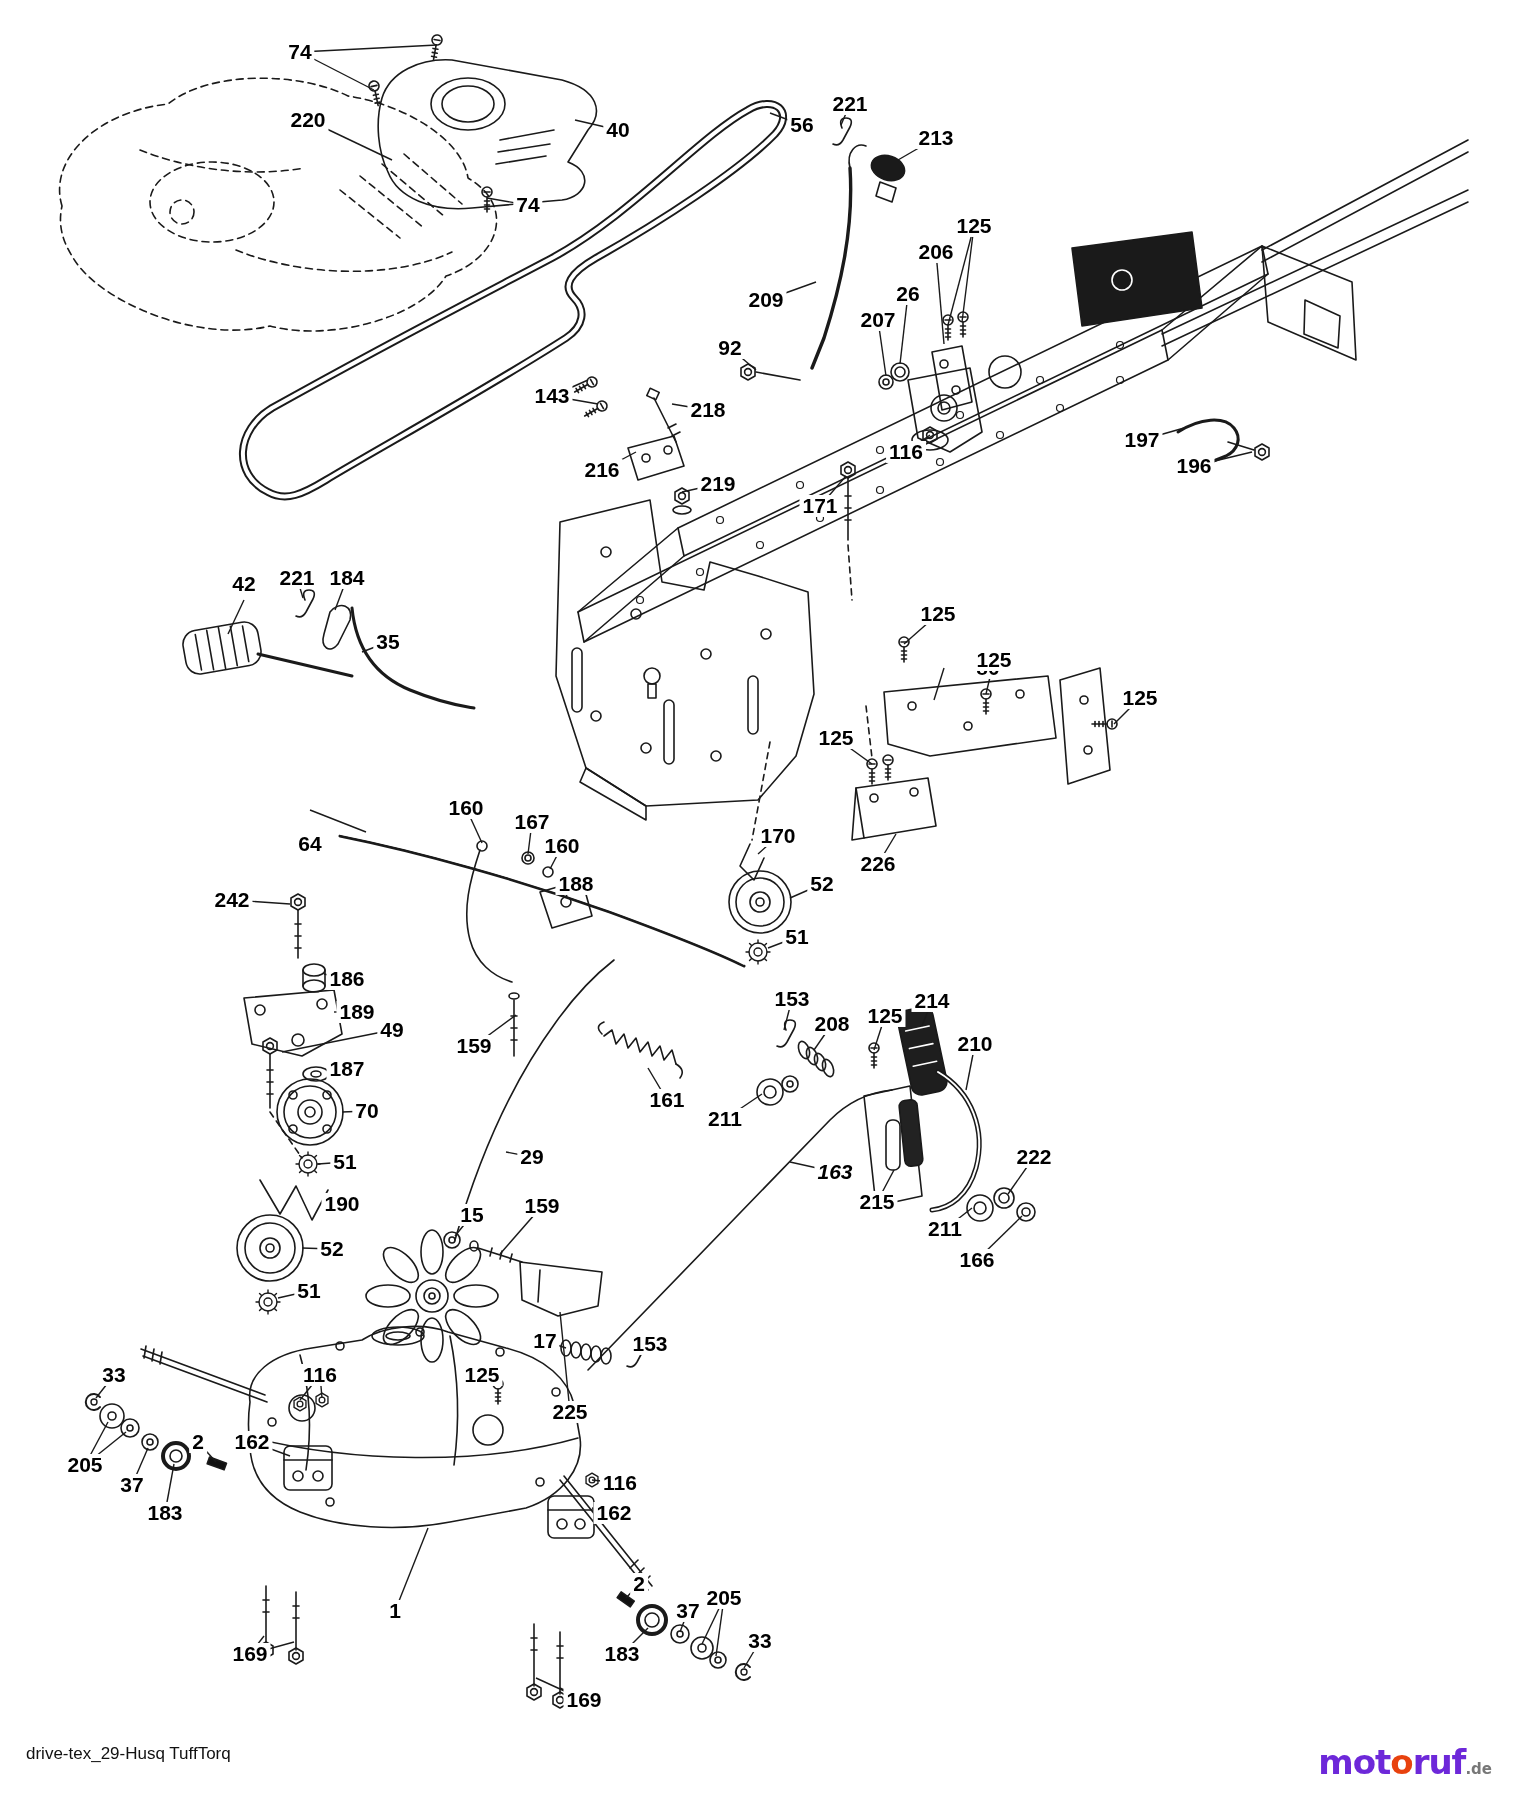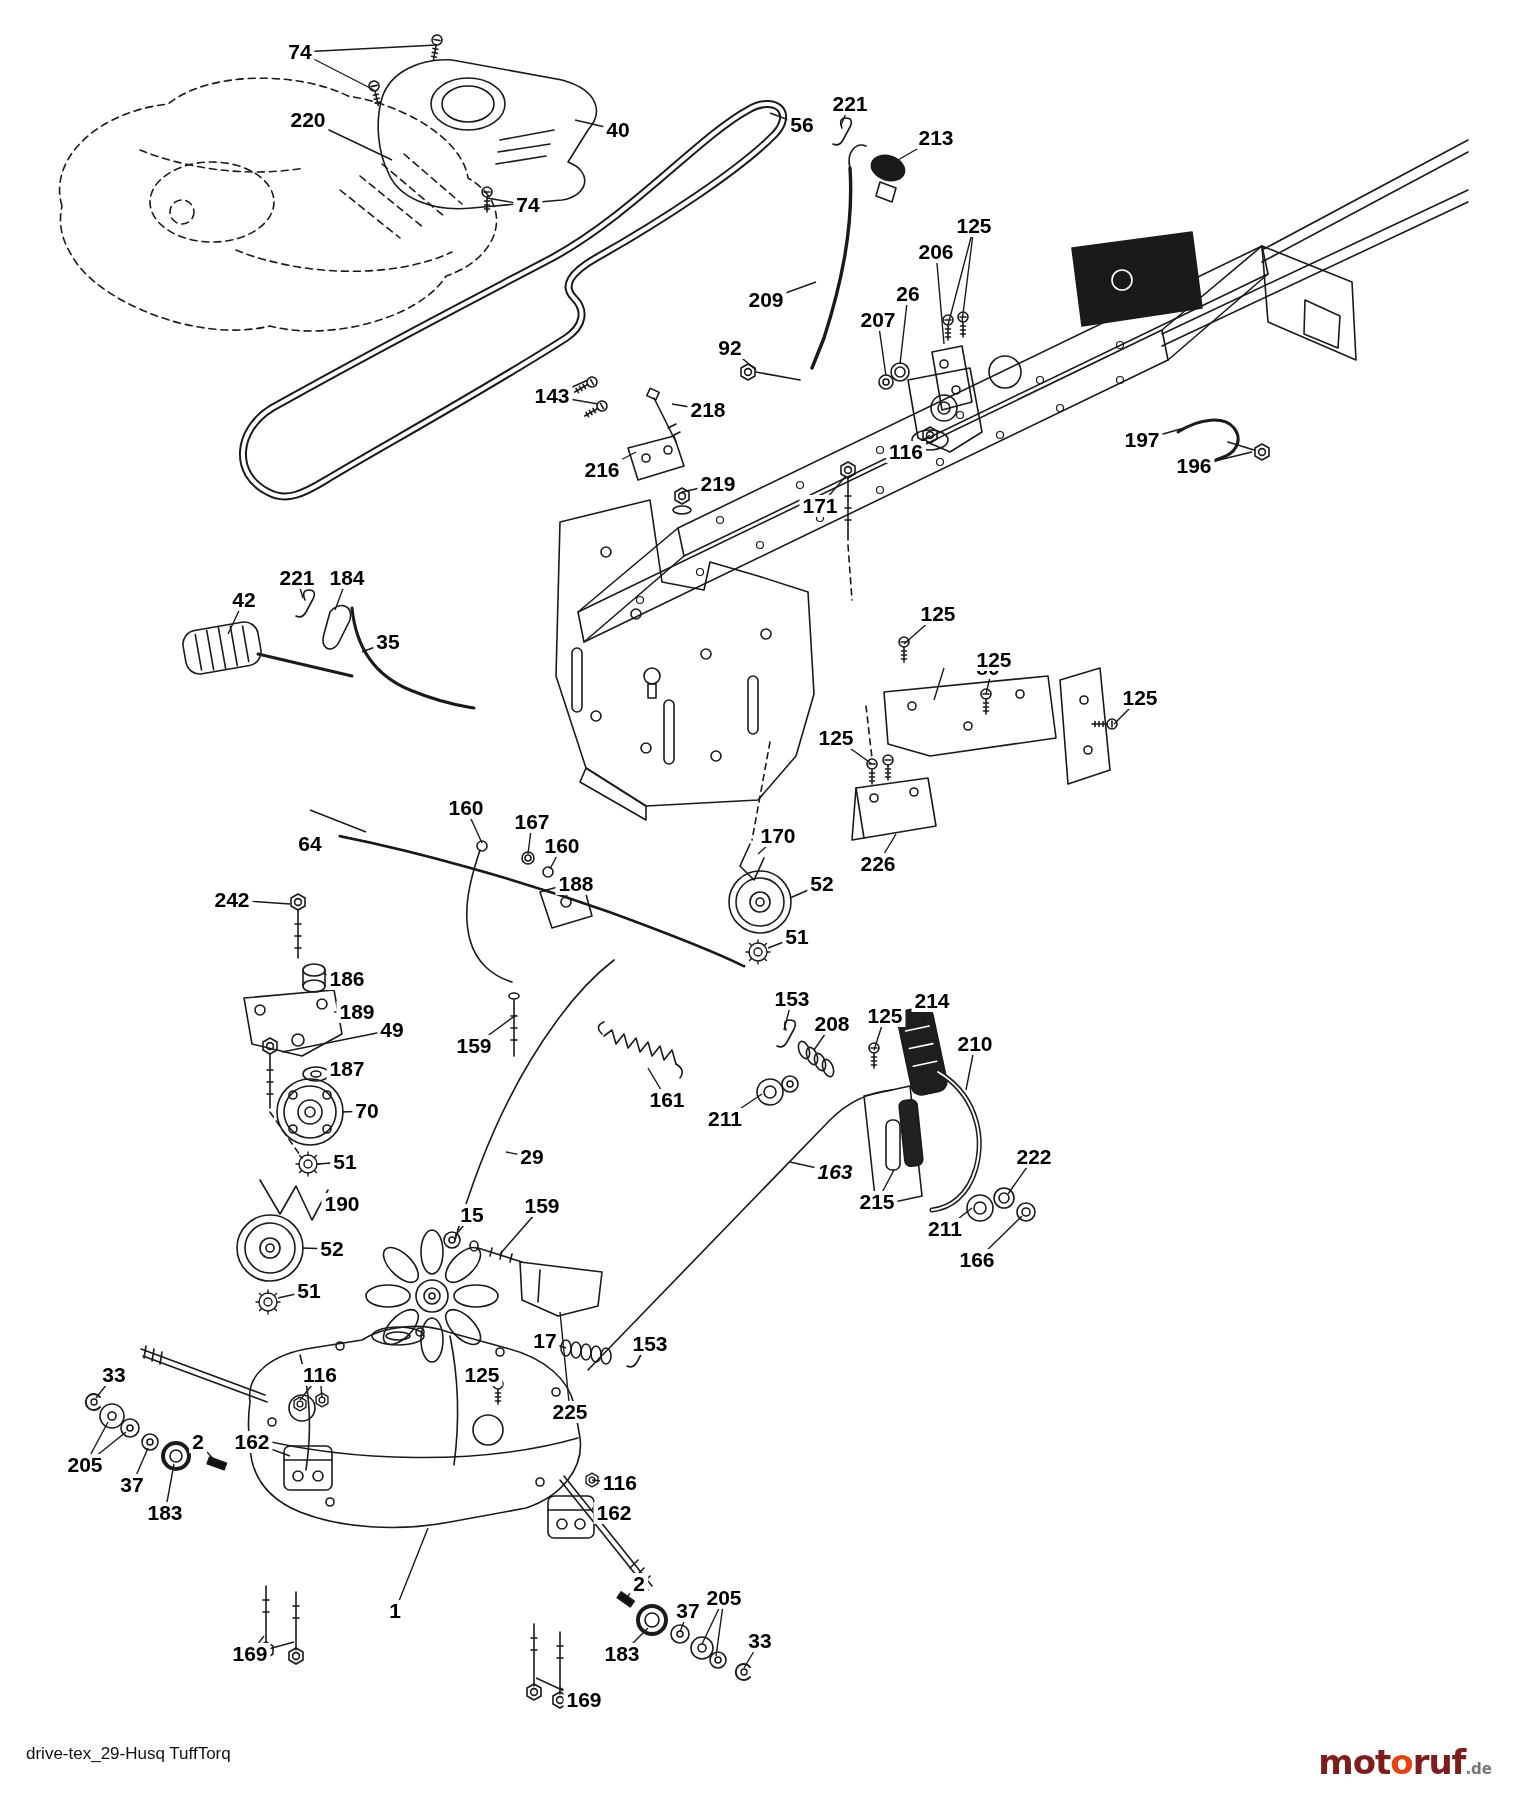--- a/index.html
+++ b/index.html
@@ -6,21 +6,21 @@
   .stage{position:relative;width:1518px;height:1800px;background:#ffffff;overflow:hidden;
          font-family:"Liberation Sans",sans-serif;}
   #artwork{position:absolute;left:0;top:0;z-index:1;}
   #leader-svg{position:absolute;left:0;top:0;z-index:2;}
   #label-layer{position:absolute;left:0;top:0;width:100%;height:100%;z-index:3;pointer-events:none;}
   .part-label{position:absolute;transform:translate(-50%,-50%);font-weight:bold;font-size:21px;
               color:#000;background:#fff;padding:0 3px;line-height:1.05;white-space:nowrap;}
   .footer-ref{position:absolute;left:26px;bottom:36px;font-size:17px;color:#111;z-index:4;}
   .brand{position:absolute;right:26px;bottom:18px;z-index:4;font-family:"DejaVu Sans",sans-serif;
          font-weight:bold;font-size:34px;letter-spacing:-1px;}
-  .brand .b1,.brand .b2{color:#7f1d1d;}
+  .brand .b1,.brand .b2{color:#6d28d9;}
   .brand .acc{color:#e8420e;}
   .brand .tld{font-size:15px;color:#777;letter-spacing:0;}
 </style>
 </head>
 <body>
 
 <div class="stage">
 
 <svg id="artwork" width="1518" height="1800" viewBox="0 0 1518 1800" xmlns="http://www.w3.org/2000/svg">
 <defs>
@@ -562,21 +562,21 @@
       <div class="part-label" style="left: 974px; top: 226px;">125</div>
       <div class="part-label" style="left: 878px; top: 320px;">207</div>
       <div class="part-label" style="left: 552px; top: 396px;">143</div>
       <div class="part-label" style="left: 708px; top: 410px;">218</div>
       <div class="part-label" style="left: 602px; top: 470px;">216</div>
       <div class="part-label" style="left: 718px; top: 484px;">219</div>
       <div class="part-label" style="left: 906px; top: 452px;">116</div>
       <div class="part-label" style="left: 820px; top: 506px;">171</div>
       <div class="part-label" style="left: 1142px; top: 440px;">197</div>
       <div class="part-label" style="left: 1194px; top: 466px;">196</div>
-      <div class="part-label" style="left: 244px; top: 600px;">42</div>
+      <div class="part-label" style="left: 244px; top: 584px;">42</div>
       <div class="part-label" style="left: 297px; top: 578px;">221</div>
       <div class="part-label" style="left: 347px; top: 578px;">184</div>
       <div class="part-label" style="left: 388px; top: 642px;">35</div>
       <div class="part-label" style="left: 938px; top: 614px;">125</div>
       <div class="part-label" style="left: 944px; top: 668px; margin-left: 44px;">80</div>
       <div class="part-label" style="left: 994px; top: 660px;">125</div>
       <div class="part-label" style="left: 1140px; top: 698px;">125</div>
       <div class="part-label" style="left: 836px; top: 738px;">125</div>
       <div class="part-label" style="left: 878px; top: 864px;">226</div>
       <div class="part-label" style="left: 310px; top: 844px;">64</div>

